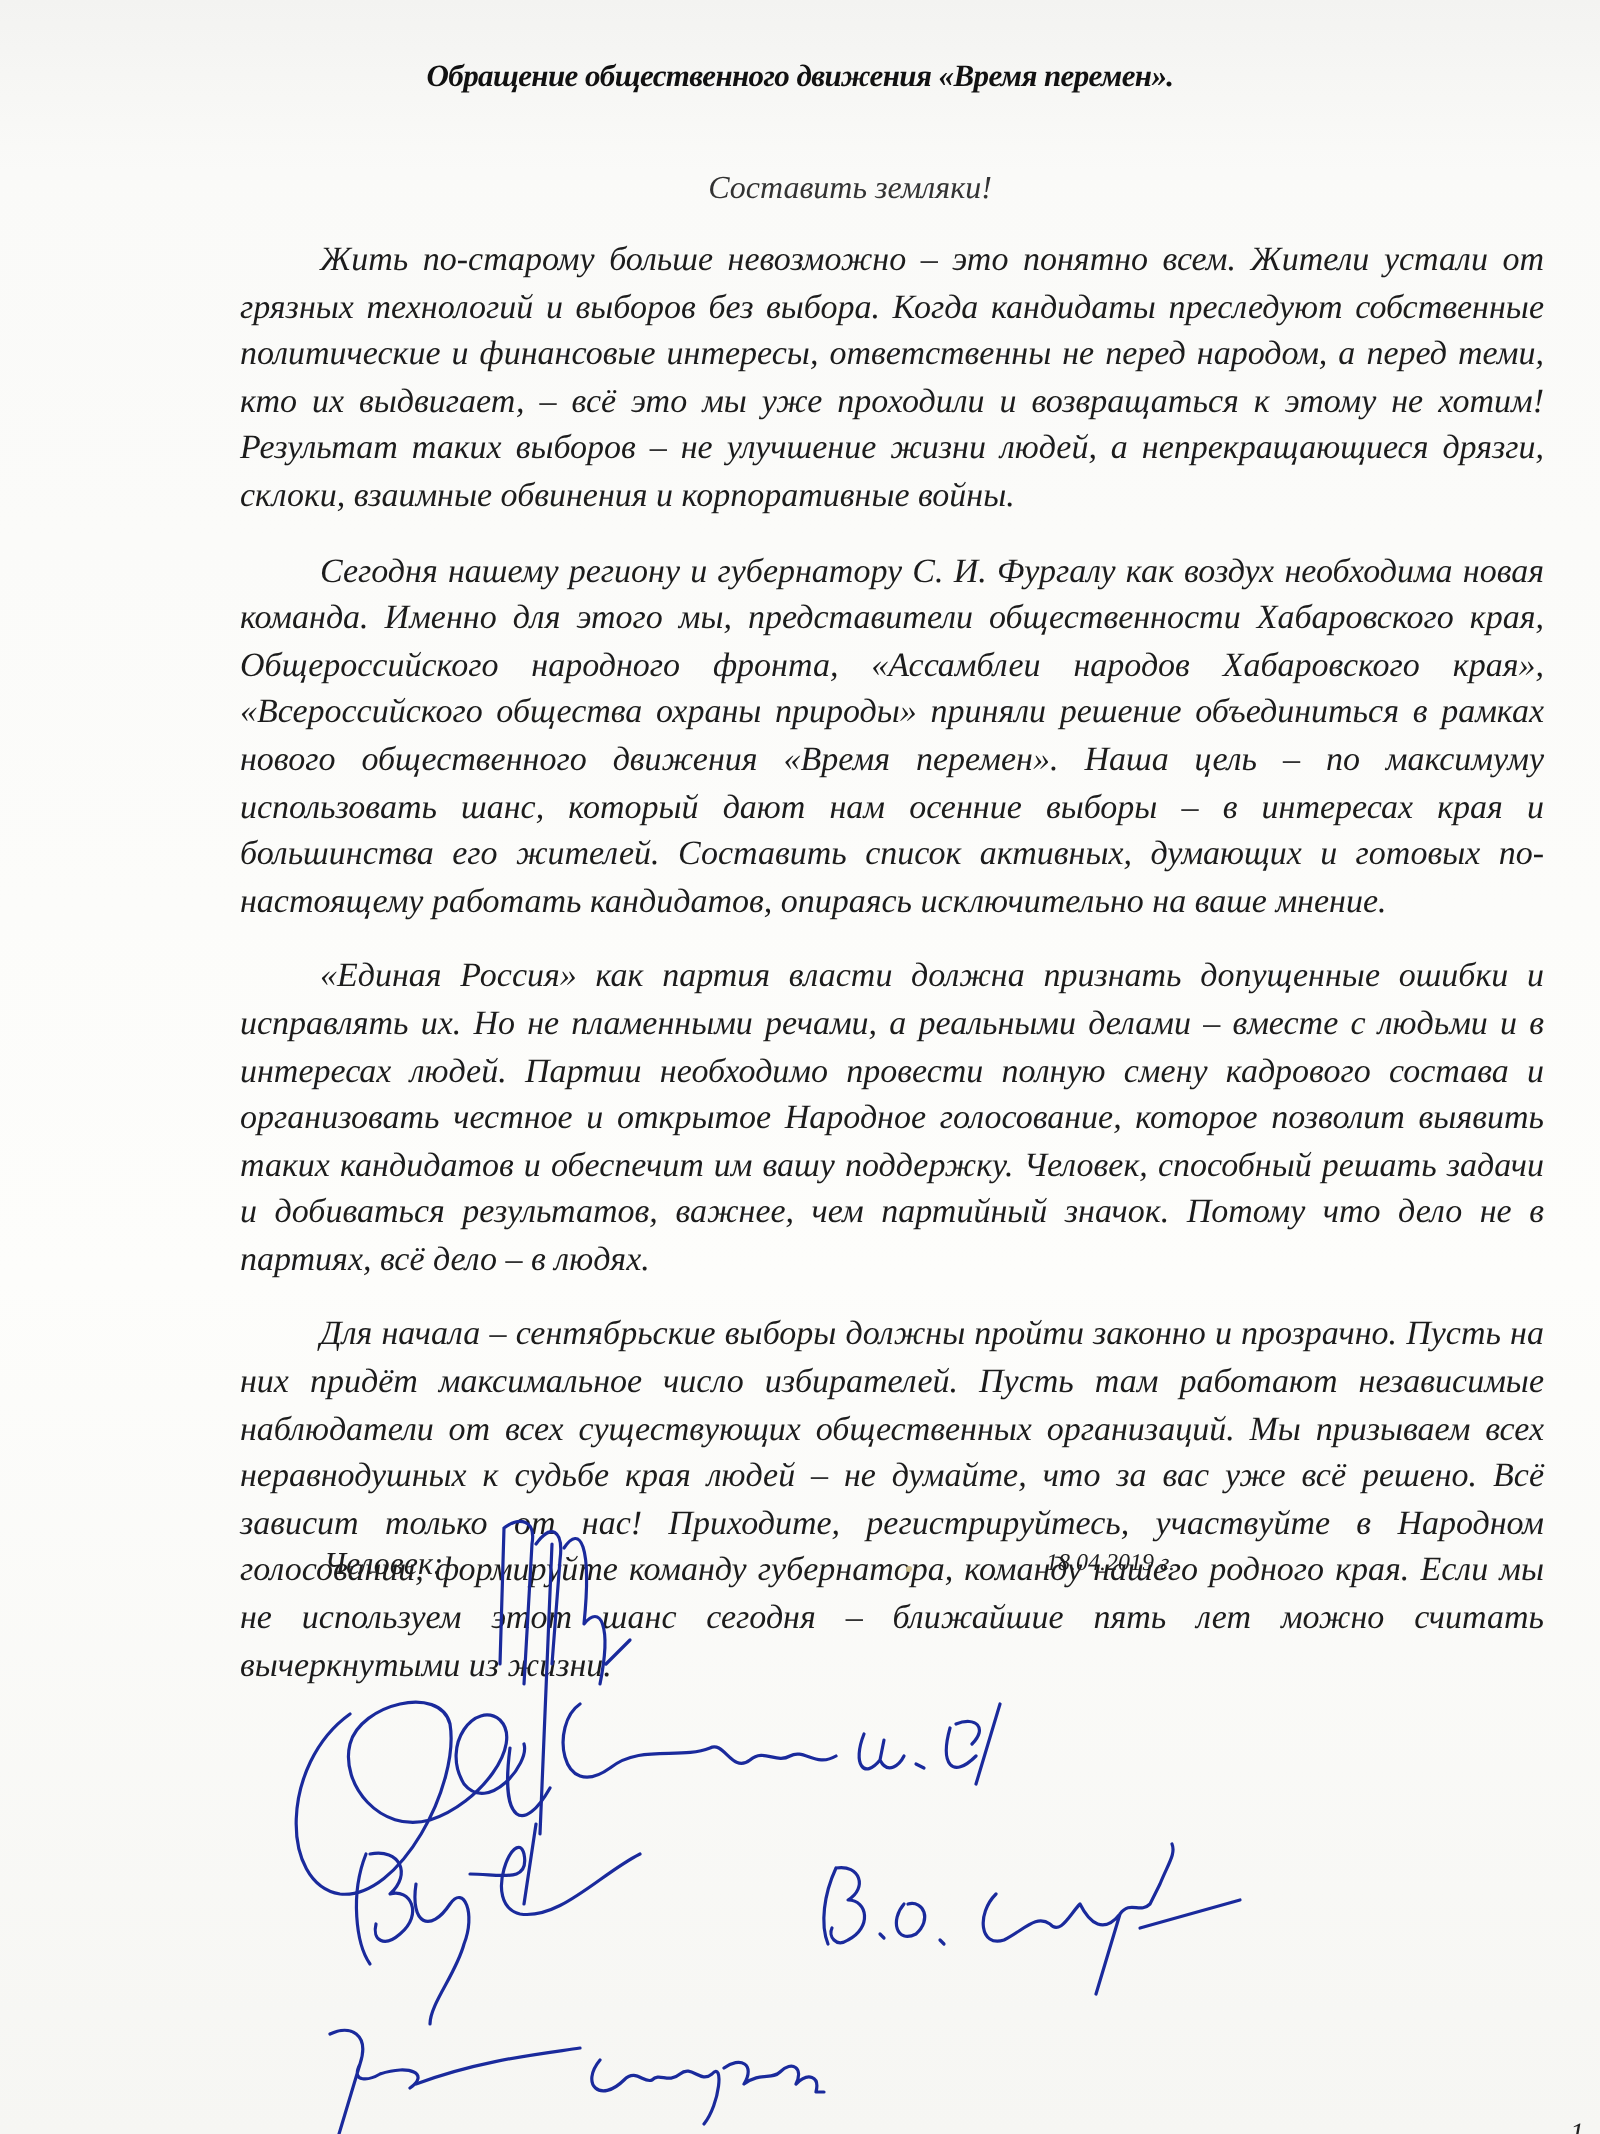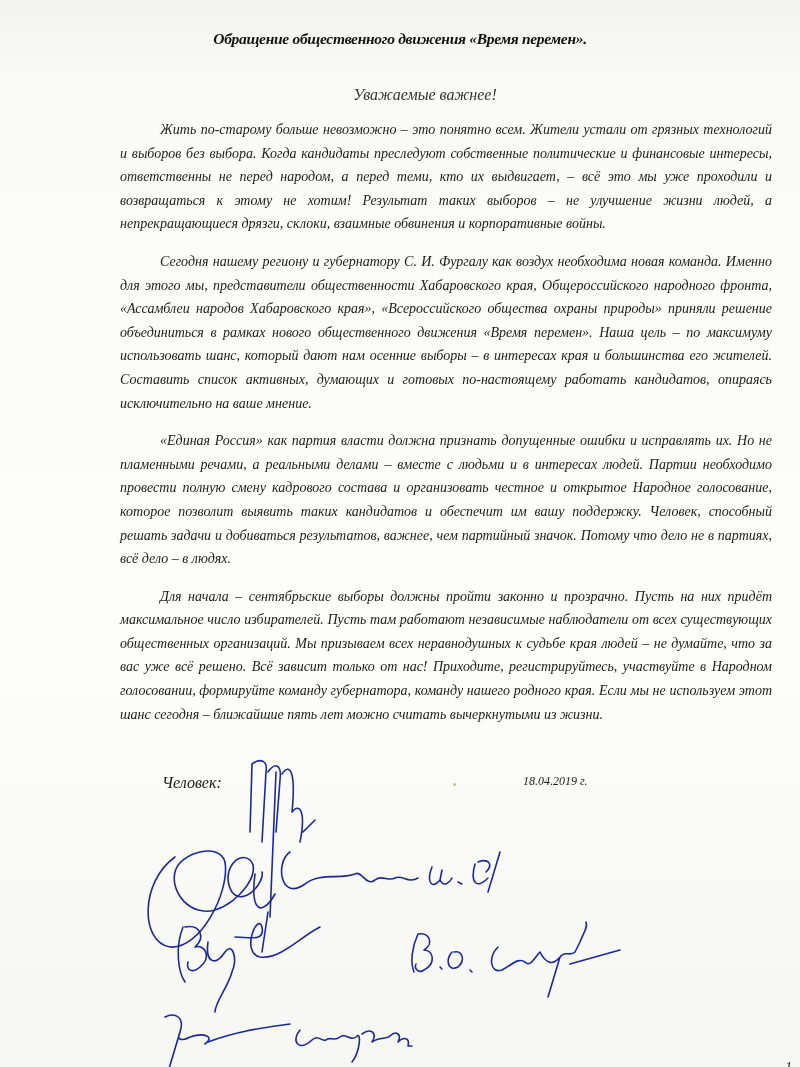--- a/index.html
+++ b/index.html
@@ -16,35 +16,35 @@
     text-align: center; font-weight: bold; font-size: 15.5px; letter-spacing: -0.3px;
     color: #111;
   }
   .greeting {
     position: absolute; left: 0; width: 800px; top: 74px;
     text-align: center; font-size: 16px; padding-left: 50px; box-sizing: border-box;
     color: #333;
   }
   .body-text {
     position: absolute; left: 120px; width: 652px; top: 106px;
-    font-size: 14px; line-height: 23.6px; text-align: justify;
+    font-size: 17px; line-height: 23.6px; text-align: justify;
   }
   .para { margin: 0 0 14px 0; text-indent: 40px; }
   .sig-label { position: absolute; left: 162px; top: 762px; font-size: 16px; }
   .date { position: absolute; left: 523px; top: 762px; font-size: 12px; }
   .page-num { position: absolute; left: 785px; top: 1048px; font-size: 14px; color: #222; }
   .signatures { position: absolute; left: 0; top: 0; width: 800px; height: 1067px; pointer-events: none; }
   .dot { position: absolute; left: 453px; top: 771px; width: 3px; height: 3px; background: #c9b98a; border-radius: 50%; }
 </style>
 </head>
 <body>
 
 <div class="page">
   <div class="title">Обращение общественного движения «Время перемен».</div>
-  <div class="greeting">Уважаемые важнее!</div>
+  <div class="greeting">Составить земляки!</div>
 
   <div class="body-text">
     <p class="para">Жить по-старому больше невозможно – это понятно всем. Жители устали от грязных технологий и выборов без выбора. Когда кандидаты преследуют собственные политические и финансовые интересы, ответственны не перед народом, а перед теми, кто их выдвигает, – всё это мы уже проходили и возвращаться к этому не хотим! Результат таких выборов – не улучшение жизни людей, а непрекращающиеся дрязги, склоки, взаимные обвинения и корпоративные войны.</p>
     <p class="para">Сегодня нашему региону и губернатору С. И. Фургалу как воздух необходима новая команда. Именно для этого мы, представители общественности Хабаровского края, Общероссийского народного фронта, «Ассамблеи народов Хабаровского края», «Всероссийского общества охраны природы» приняли решение объединиться в рамках нового общественного движения «Время перемен». Наша цель – по максимуму использовать шанс, который дают нам осенние выборы – в интересах края и большинства его жителей. Составить список активных, думающих и готовых по-настоящему работать кандидатов, опираясь исключительно на ваше мнение.</p>
     <p class="para">«Единая Россия» как партия власти должна признать допущенные ошибки и исправлять их. Но не пламенными речами, а реальными делами – вместе с людьми и в интересах людей. Партии необходимо провести полную смену кадрового состава и организовать честное и открытое Народное голосование, которое позволит выявить таких кандидатов и обеспечит им вашу поддержку. Человек, способный решать задачи и добиваться результатов, важнее, чем партийный значок. Потому что дело не в партиях, всё дело – в людях.</p>
     <p class="para">Для начала – сентябрьские выборы должны пройти законно и прозрачно. Пусть на них придёт максимальное число избирателей. Пусть там работают независимые наблюдатели от всех существующих общественных организаций. Мы призываем всех неравнодушных к судьбе края людей – не думайте, что за вас уже всё решено. Всё зависит только от нас! Приходите, регистрируйтесь, участвуйте в Народном голосовании, формируйте команду губернатора, команду нашего родного края. Если мы не используем этот шанс сегодня – ближайшие пять лет можно считать вычеркнутыми из жизни.</p>
   </div>
 
   <div class="sig-label">Человек:</div>
   <div class="date">18.04.2019 г.</div>

